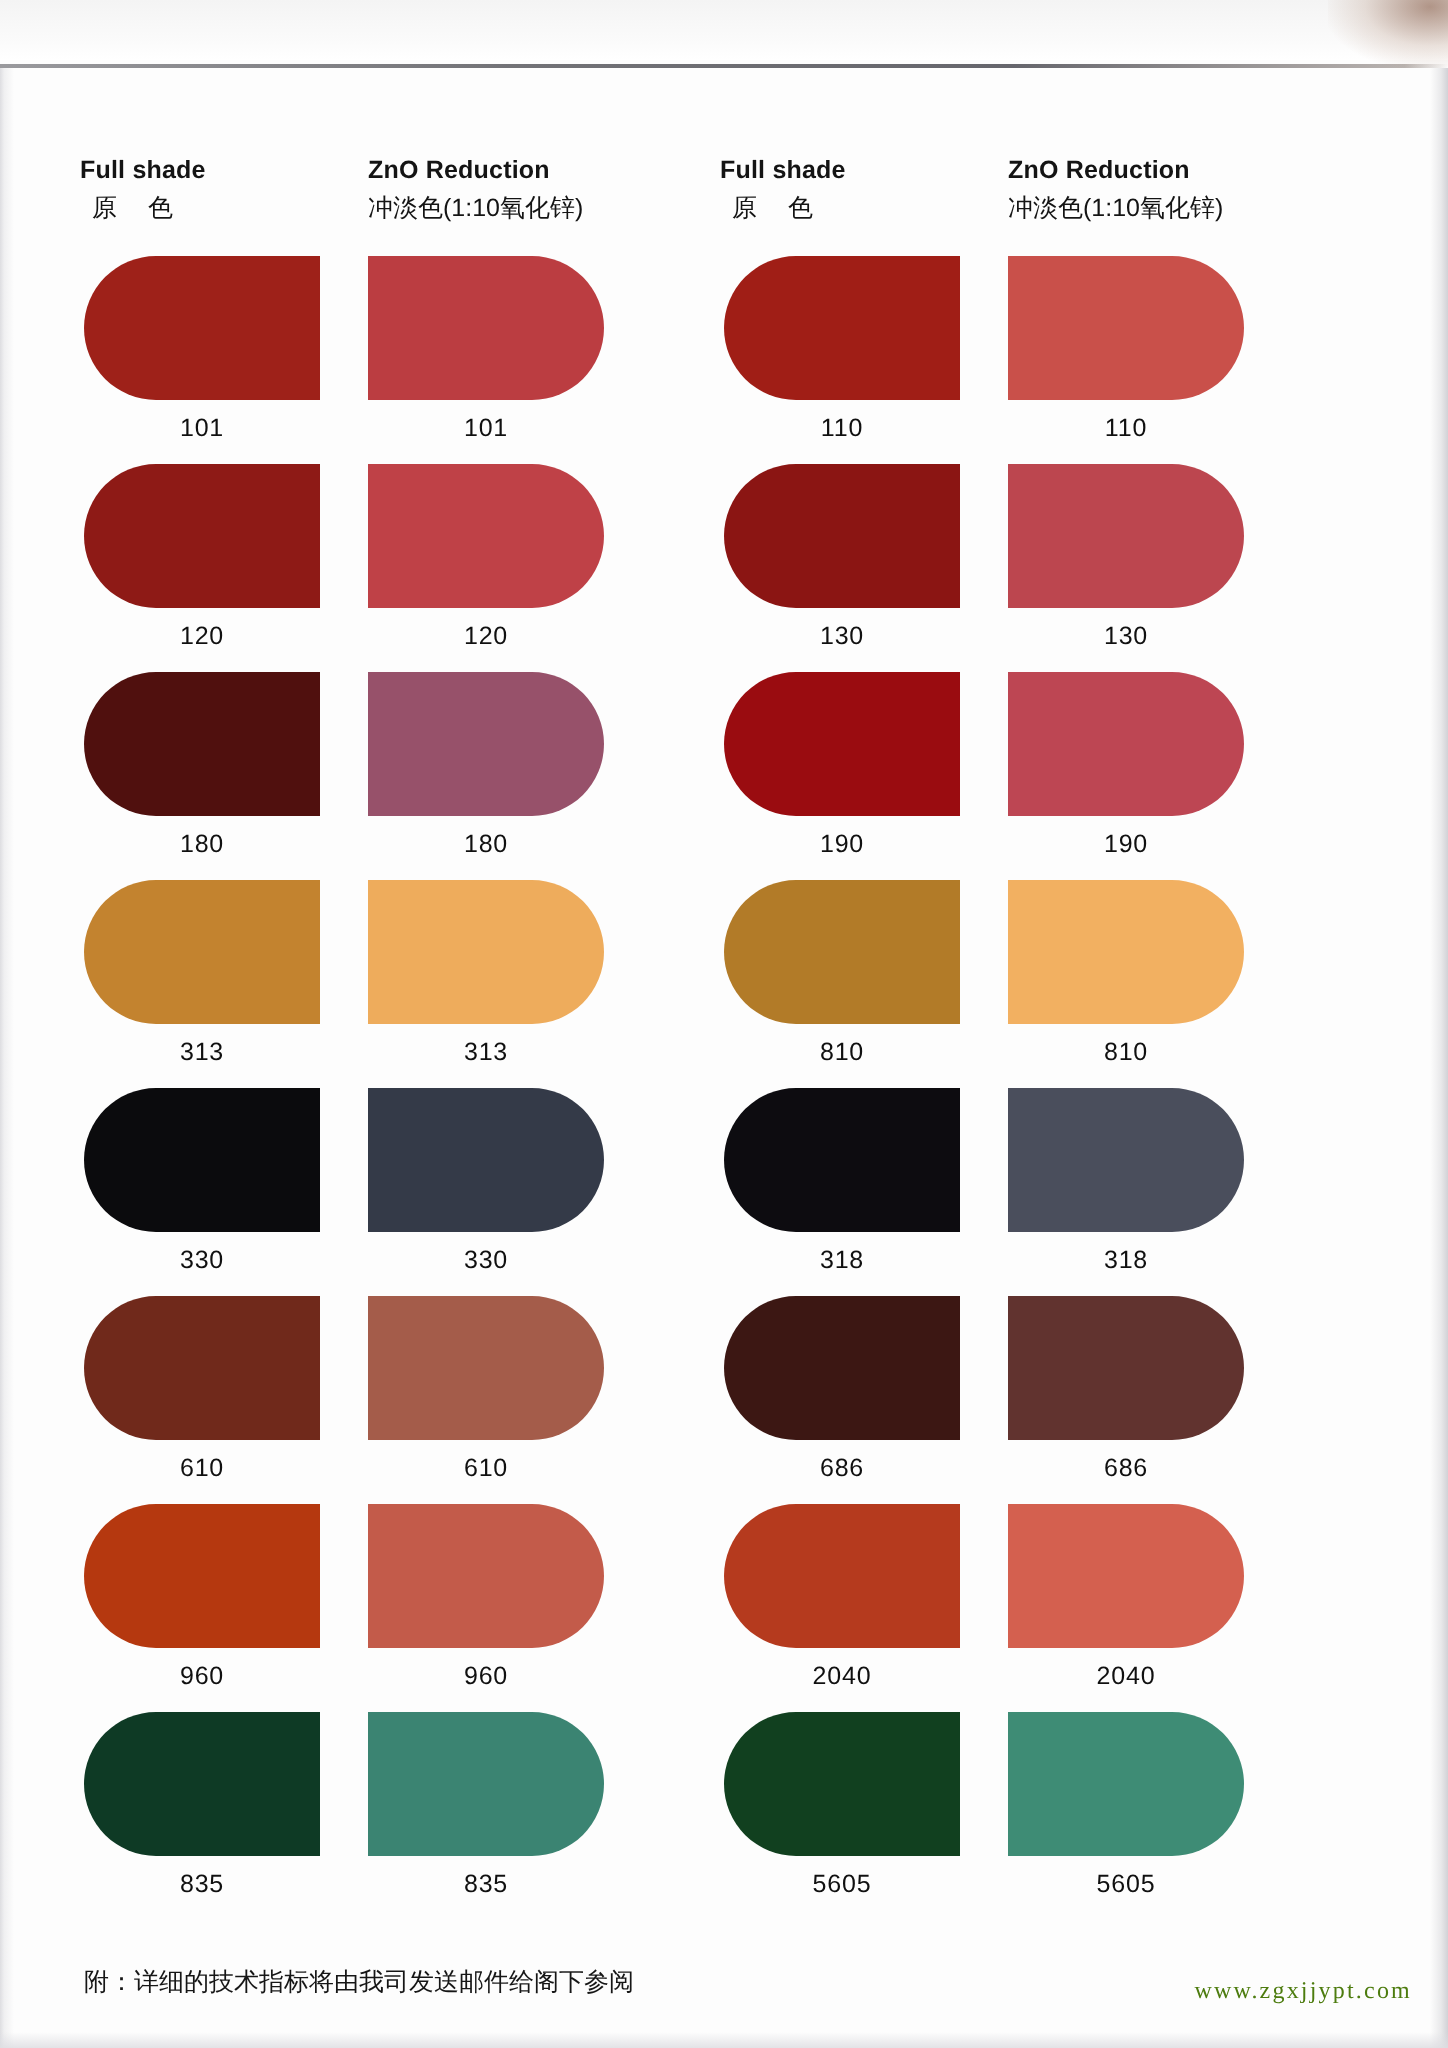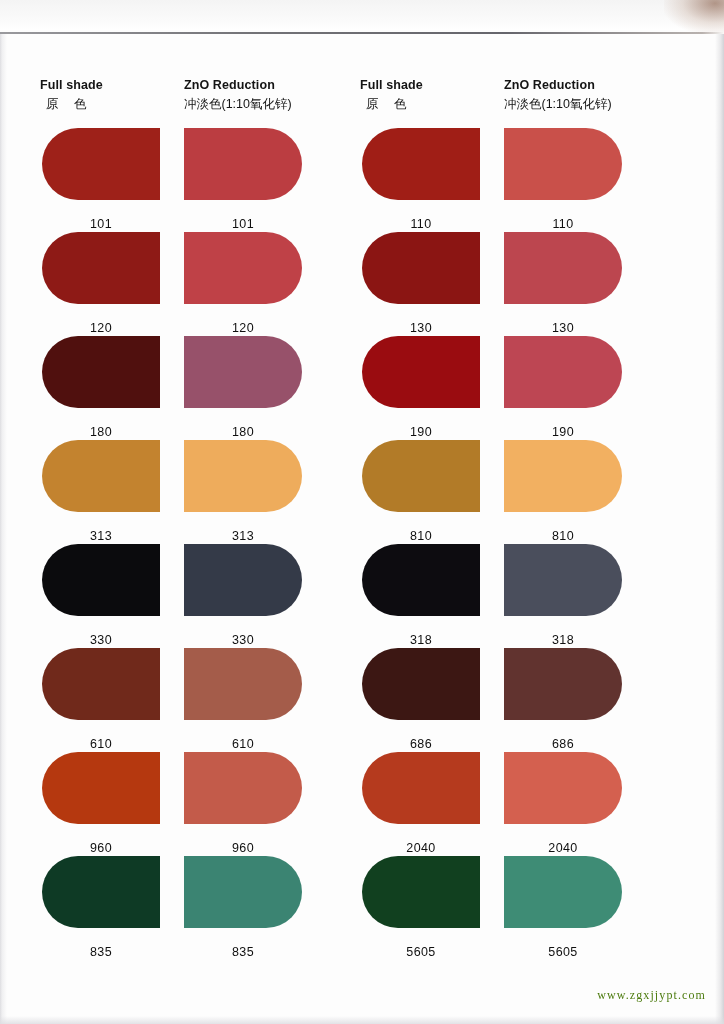--- a/index.html
+++ b/index.html
@@ -128,21 +128,21 @@
   }
   .chip.right-round {
     border-radius: 0 36px 36px 0;
     margin-left: 0;
   }
   .chip-label {
     font-size: 12.5px;
     color: #101010;
     text-align: center;
     width: 118px;
-    margin-top: 17px;
+    margin-top: 7px;
     letter-spacing: 0.4px;
   }
   .chip.left-round + .chip-label { margin-left: 2px; }
 
   
   #footer-note {
     position: absolute;
     left: 42px;
     top: 983px;
     font-size: 12.5px;
@@ -332,16 +332,17 @@
           <div class="chip left-round" style="background: rgb(17, 64, 31);"></div>
           <div class="chip-label">5605</div>
         </div>
         <div class="swatch-cell" style="left: 504px;">
           <div class="chip right-round" style="background: rgb(62, 140, 117);"></div>
           <div class="chip-label">5605</div>
         </div>
       </div>
     </div>
 
+  <div id="footer-note">附：详细的技术指标将由我司发送邮件给阁下参阅</div>
 
   <div id="footer-url">www.zgxjjypt.com</div>
 
 </div>
 
 </body></html>

